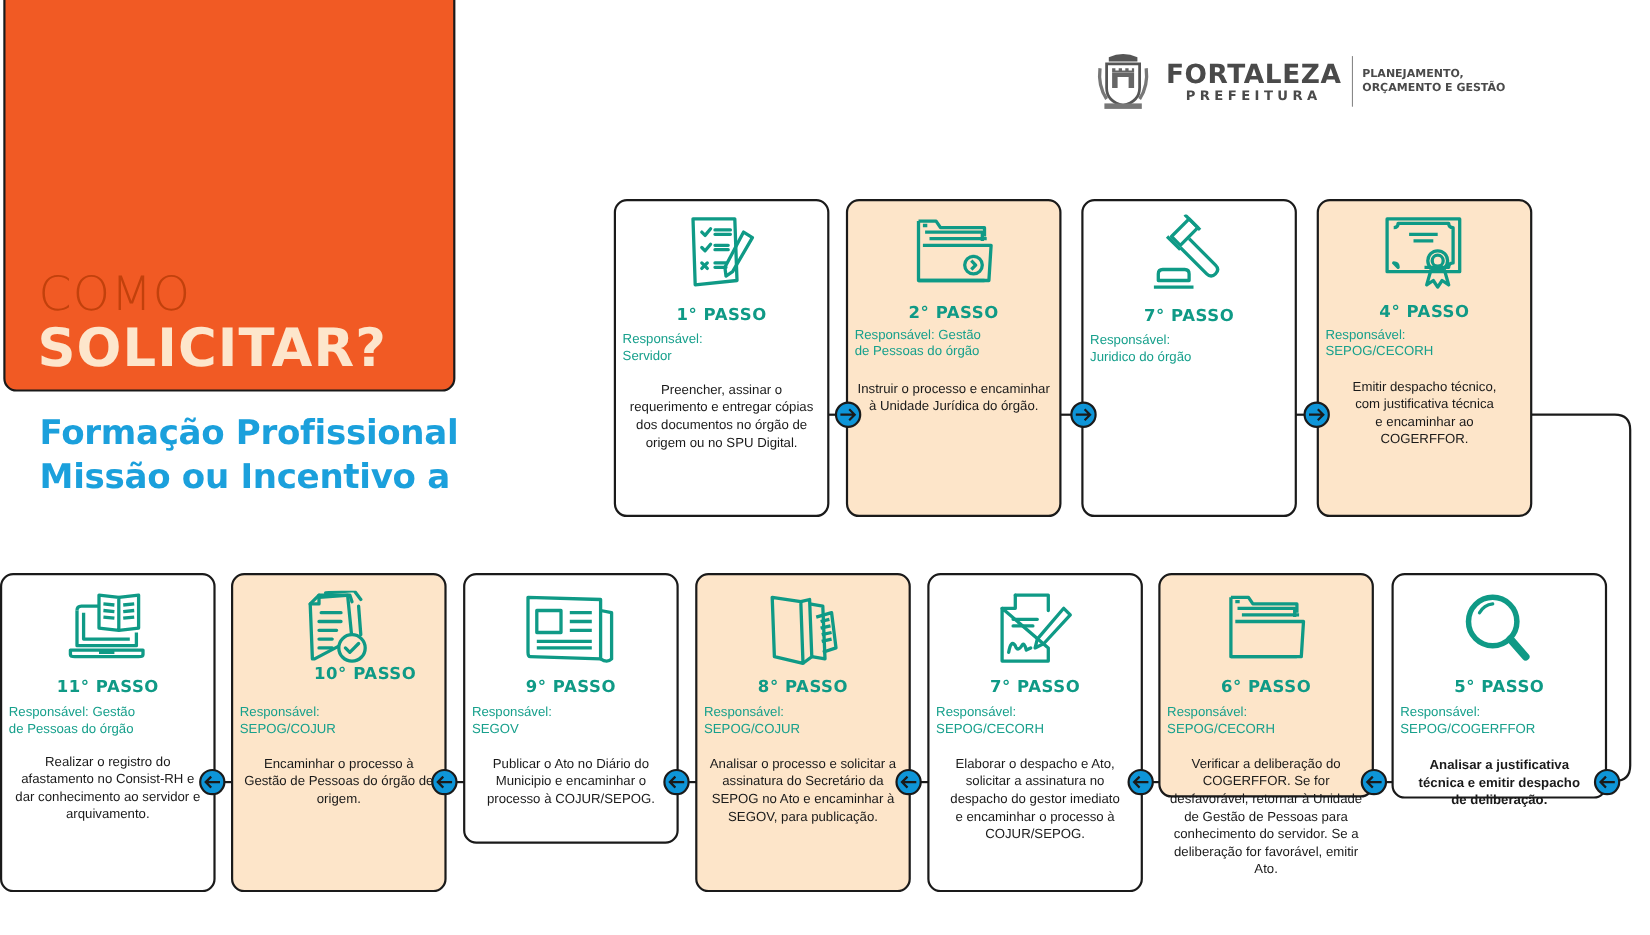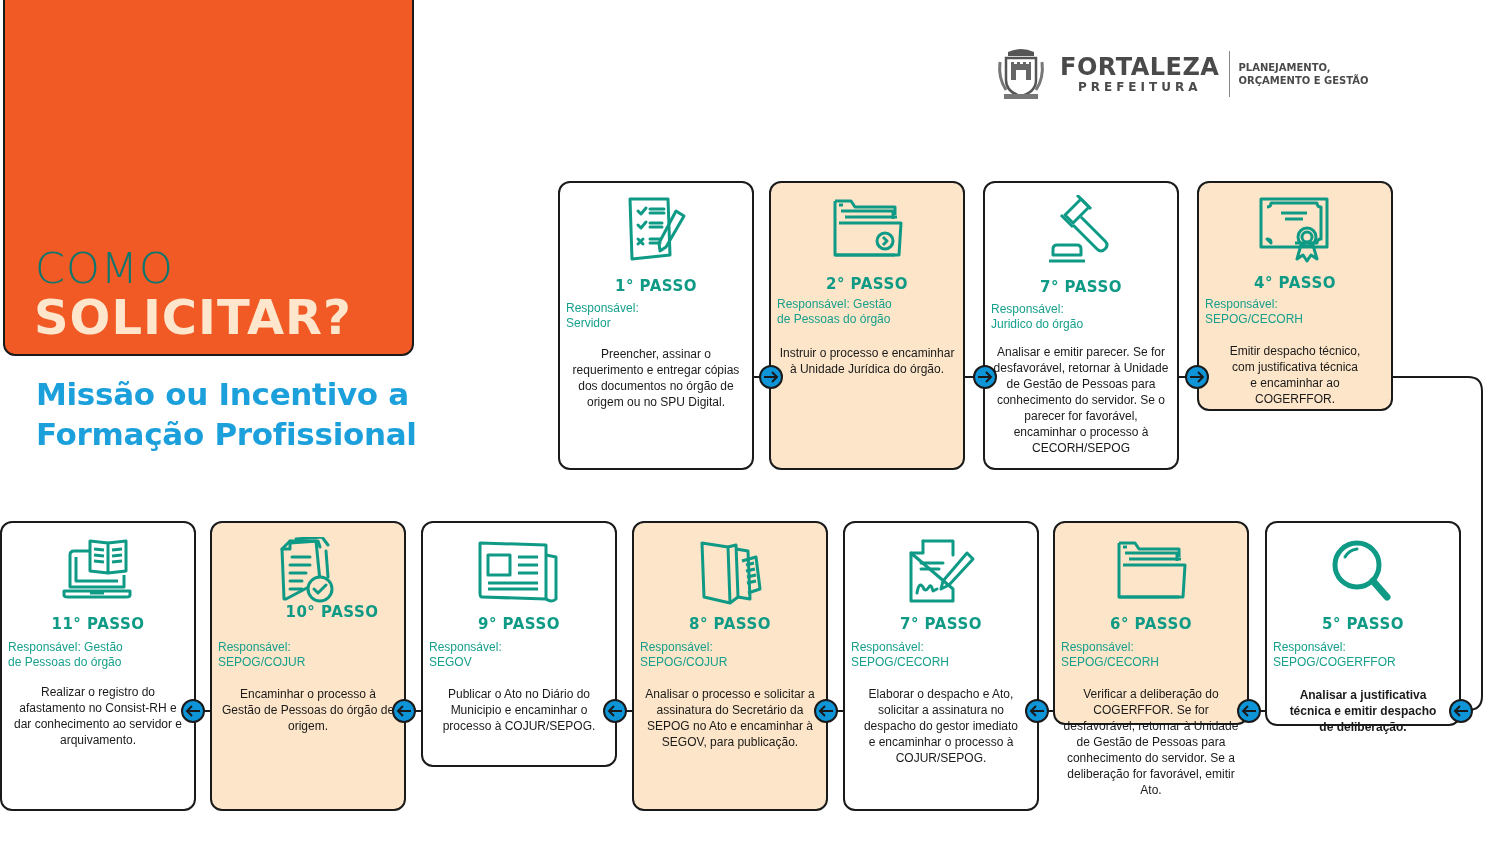--- a/index.html
+++ b/index.html
@@ -1,21 +1,21 @@
 <!DOCTYPE html>
 <html><head>
 <meta charset="utf-8">
 <style>
   * { box-sizing: border-box; margin: 0; padding: 0; }
   html, body { width: 1500px; height: 850px; background: #ffffff; overflow: hidden; }
   body { position: relative; font-family: "Liberation Sans", "DejaVu Sans", sans-serif; }
 
   .hero { position: absolute; left: 3px; top: -12px; width: 411px; height: 368px;
     background: #f15a24; border: 2px solid #1a1a1a; border-radius: 0 0 12px 12px; }
-  .hero-como { position: absolute; left: 35px; top: 243px; font-size: 43px; color: #0f766e;
+  .hero-como { position: absolute; left: 35px; top: 243px; font-size: 43px; color: #c2410c;
     font-family: "DejaVu Sans", sans-serif; font-weight: 300; letter-spacing: 1px; }
   .hero-solicitar { position: absolute; left: 34px; top: 289px; font-size: 48px; color: #fde6cc;
     font-family: "DejaVu Sans", sans-serif; font-weight: bold; letter-spacing: 1px; }
 
   .subtitle { position: absolute; left: 36px; top: 374px; font-size: 31px; line-height: 40px;
     color: #1ba0dc; font-family: "DejaVu Sans", sans-serif; font-weight: bold; letter-spacing: -0.3px; }
 
   .logo { position: absolute; left: 996px; top: 44px; height: 60px; display: flex; align-items: center; }
   .logo-crest { width: 50px; height: 56px; }
   .logo-name { margin-left: 14px; display: flex; flex-direction: column; align-items: center; }
@@ -38,22 +38,22 @@
   .arrow svg { width: 16px; height: 12px; }
 </style>
 </head>
 <body>
 
 <div class="hero"></div>
 <div class="hero-como">COMO</div>
 <div class="hero-solicitar">SOLICITAR?</div>
 
 <div class="subtitle">
+  <div>Formação Profissional</div>
   <div>Missão ou Incentivo a</div>
-  <div>Formação Profissional</div>
 </div>
 
 <div class="logo">
   <svg class="logo-crest" viewBox="0 0 50 56">
     <path d="M12 6 Q25 0 38 6 L38 10 L12 10 Z" fill="#555"></path>
     <path d="M10 12 L40 12 L40 34 Q40 46 25 50 Q10 46 10 34 Z" fill="none" stroke="#555" stroke-width="2.5"></path>
     <rect x="15" y="20" width="20" height="14" fill="#666"></rect>
     <rect x="20" y="24" width="10" height="10" fill="#fff"></rect>
     <path d="M15 20 L15 16 L18 16 L18 18 L21 18 L21 16 L24 16 L24 18 L27 18 L27 16 L30 16 L30 18 L33 18 L33 16 L35 16 L35 20 Z" fill="#666"></path>
     <path d="M4 16 Q2 32 10 44" fill="none" stroke="#777" stroke-width="3"></path>
@@ -136,24 +136,23 @@
       <path d="M38 22 L62 46 Q66 50 62 54 Q58 58 54 54 L30 30"></path>
       <path d="M10 60 L10 54 Q10 50 14 50 L34 50 Q38 50 38 54 L38 60 Z"></path>
       <path d="M6 66 L42 66"></path>
     </g>
   </svg>
   <div class="title" style="top:95px;">7° PASSO</div>
   <div class="resp" style="top:119px;">
     <div>Responsável:</div>
     <div>Juridico do órgão</div>
   </div>
-  <div class="desc" style="top:161px;">Analisar e emitir parecer. Se for desfavorável, retornar à Unidade de Gestão de Pessoas para conhecimento do servidor. Se o parecer for favorável, encaminhar o processo à CECORH/SEPOG</div>
-</div>
-
-<div class="card alt" style="left:1197px; top:181px; height:230px;padding-left:12px;">
+</div>
+
+<div class="card alt" style="left:1197px; top:181px; height:289px;padding-left:12px;">
   <svg class="icon" style="top:12px;" viewBox="0 0 76 70">
     <g fill="none" stroke="#0f9a86" stroke-width="3" stroke-linejoin="round">
       <rect x="4" y="4" width="66" height="48"></rect>
       <path d="M10 12 Q14 12 14 8 L60 8 Q60 12 64 12 L64 44 Q60 44 60 48 L38 48 M14 48 Q14 44 10 44 Z"></path>
       <path d="M24 18 H50 M28 24 H46"></path>
       <circle cx="50" cy="42" r="9"></circle>
         <circle cx="50" cy="42" r="5"></circle>
       <path d="M44 50 L40 64 L46 60 L50 66 L54 60 L60 64 L56 50"></path>
     </g>
   </svg>

